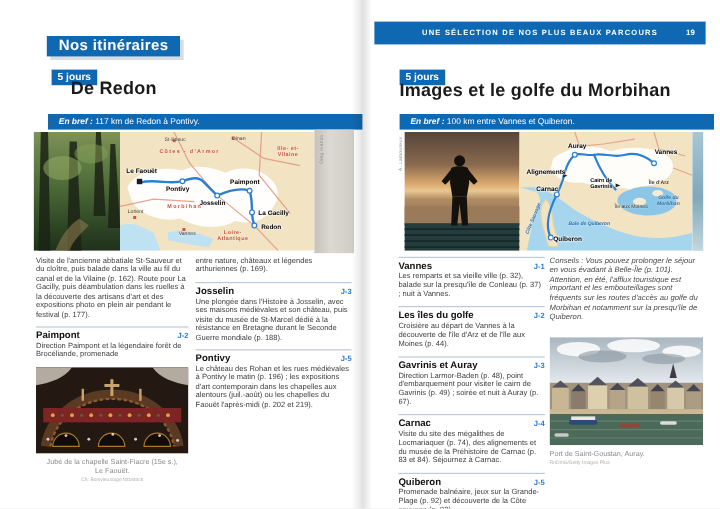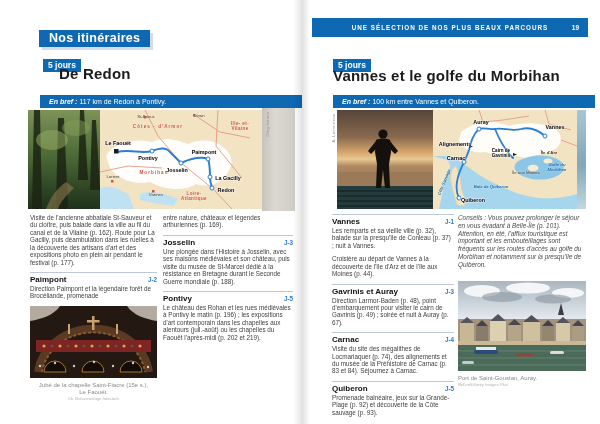--- a/index.html
+++ b/index.html
@@ -213,21 +213,21 @@
     </div>
   </div>
 
   <div class="abs gutter"></div>
 
   <div class="abs headbar" style="left:312px;top:18px;width:276px;">
     <span class="rh">UNE SÉLECTION DE NOS PLUS BEAUX PARCOURS</span>
     <span class="pn">19</span>
   </div>
   <div class="abs" style="left:333px;top:54px;"><span class="badge">5 jours</span></div>
-  <div class="abs title" style="left:333px;top:68px;">Vannes et le golfe du Morbihan</div>
+  <div class="abs title" style="left:333px;top:68px;">Images et le golfe du Morbihan</div>
   <div class="abs brief" style="left:333px;top:95px;width:253px;">
     <b>En bref :</b><span>100 km entre Vannes et Quiberon.</span>
   </div>
 
   <div class="abs" style="left:330px;top:110px;width:7px;height:99px;background:#fff;">
     <span class="vcred" style="position:absolute;left:1px;top:4px;">A. Lamoureux</span>
   </div>
 
   <div class="abs" style="left:337px;top:110px;width:96px;height:99px;">
     <svg width="96" height="99">
@@ -302,20 +302,24 @@
 
   <div class="col" style="left:332px;top:214px;width:122px;">
     <div class="sec">
       <div class="sec-h">
           <span class="sec-t">Vannes</span>
           <span class="sec-d">J-1</span>
         </div>
       <p class="sec-b">Les remparts et sa vieille ville (p. 32), balade sur la presqu'île de Conleau (p. 37) ; nuit à Vannes.</p>
     </div>
     <div class="sec">
+      <div class="sec-h">
+          <span class="sec-t">Les îles du golfe</span>
+          <span class="sec-d">J-2</span>
+        </div>
       <p class="sec-b">Croisière au départ de Vannes à la découverte de l'île d'Arz et de l'île aux Moines (p. 44).</p>
     </div>
     <div class="sec">
       <div class="sec-h">
           <span class="sec-t">Gavrinis et Auray</span>
           <span class="sec-d">J-3</span>
         </div>
       <p class="sec-b">Direction Larmor-Baden (p. 48), point d'embarquement pour visiter le cairn de Gavrinis (p. 49) ; soirée et nuit à Auray (p. 67).</p>
     </div>
     <div class="sec">

